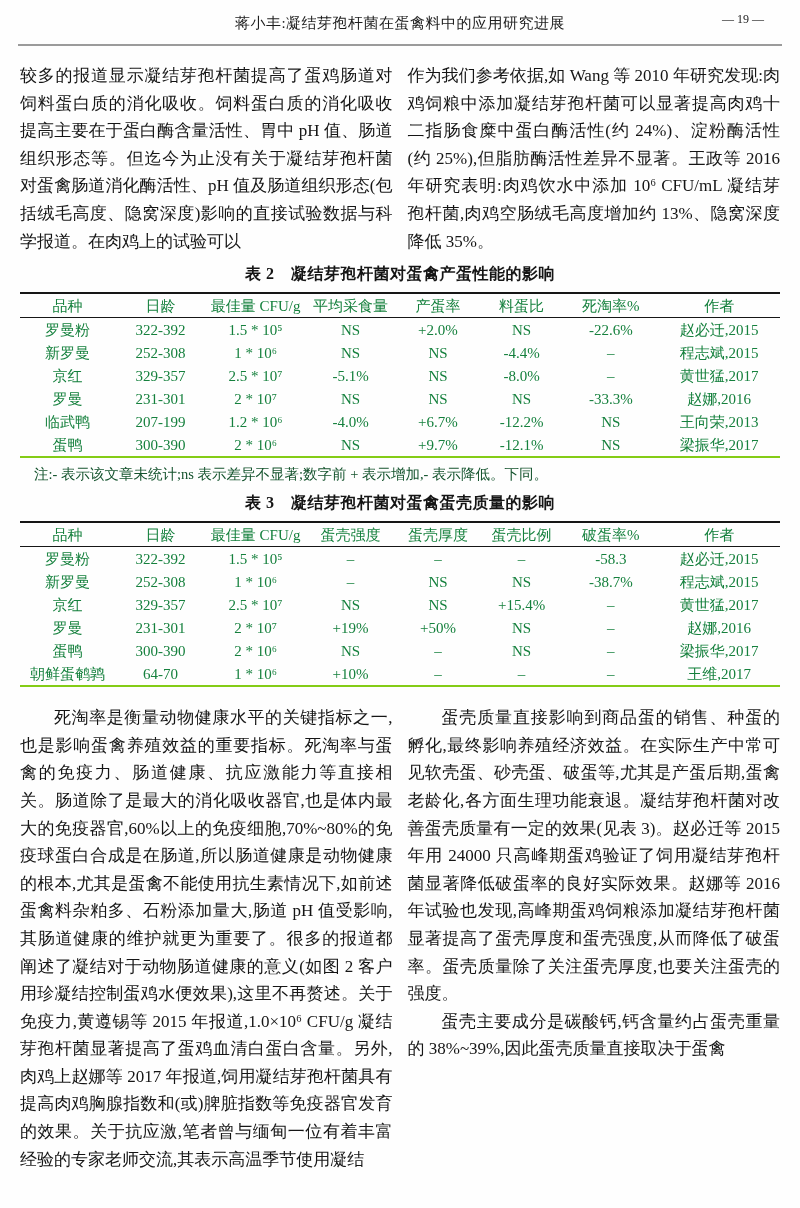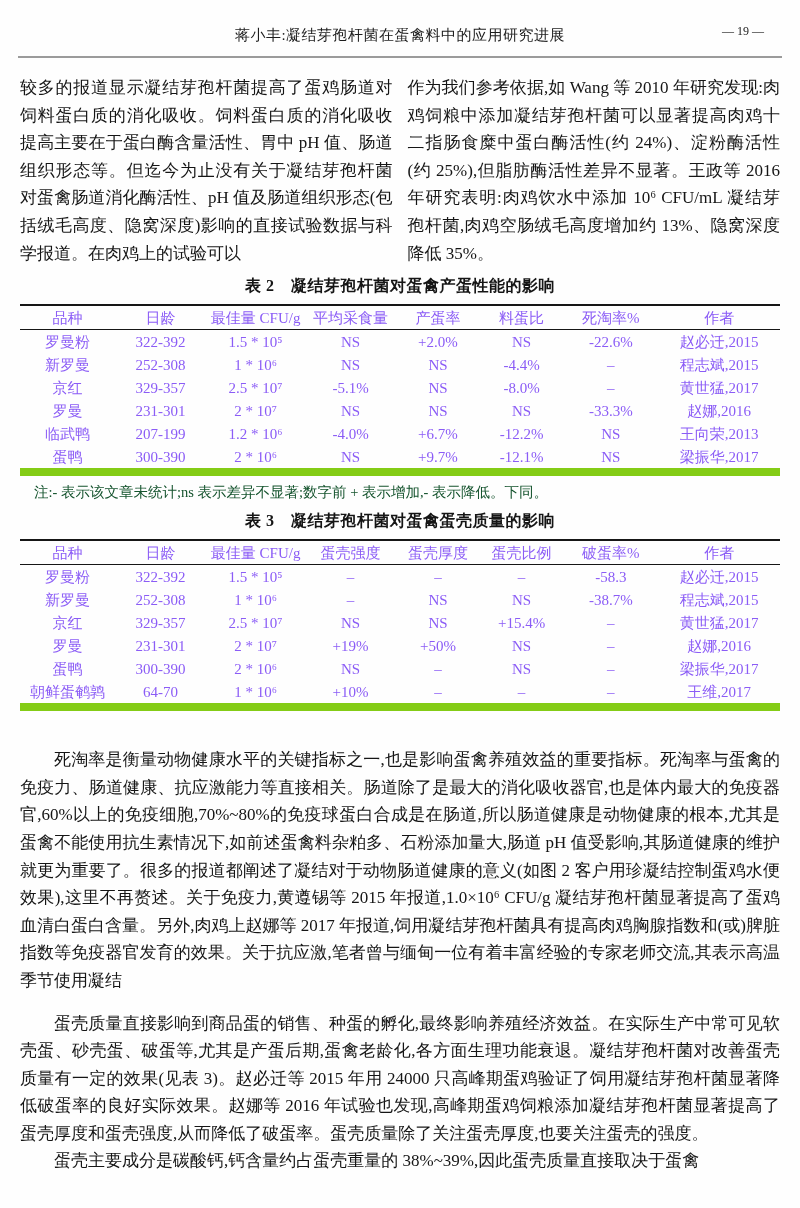--- a/index.html
+++ b/index.html
@@ -1,21 +1,21 @@
 <!DOCTYPE html>
 <html><head>
 <meta charset="utf-8">
 <style>
   html,body { margin:0; padding:0; background:#ffffff; }
   .page {
     position:relative;
     width:800px; height:1208px;
     margin:0 auto;
     box-sizing:border-box;
-    padding:12px 20px;
+    padding:0 20px;
     background:#fefefe;
     color:#151515;
     font-family:"Liberation Serif","DejaVu Serif",serif;
     overflow:hidden;
   }
   
   .hdr { position:relative; height:44px; }
   .running-title {
     position:absolute; left:0; right:0; top:14px;
     text-align:center; font-size:15px; letter-spacing:0.5px; color:#1c1c1c;
@@ -39,32 +39,32 @@
   .indent { text-indent:2em; }
 
   
   .tbl-sec { margin-top:6px; }
   .tbl-title {
     text-align:center; font-weight:bold; font-size:16px;
     margin:9px 0 7px 0; letter-spacing:0.5px;
   }
   table {
     width:100%; border-collapse:collapse; table-layout:fixed;
-    border-top:2px solid #161616; border-bottom:8px solid #84cc16;
-    font-size:15px; color:#8b5cf6;
+    border-top:2px solid #161616; border-bottom:2px solid #84cc16;
+    font-size:15px; color:#15803d;
   }
   thead tr { border-bottom:1.5px solid #161616; }
   th, td {
     font-weight:normal; text-align:center; vertical-align:middle;
     padding:2.5px 0; line-height:18px;
     white-space:nowrap; overflow:hidden;
   }
   .tbl-note { font-size:14.5px; margin:7px 0 0 14px; color:#14532d; }
 
-  .bottom-block { margin-top:35px;flex-direction:column; }
+  .bottom-block { margin-top:17px; }
   .bottom-block p + p { margin-top:0; }
 </style>
 </head>
 <body>
 
 <div class="page">
 
   <div class="hdr">
     <div class="running-title">蒋小丰:凝结芽孢杆菌在蛋禽料中的应用研究进展</div>
     <div class="page-number">— 19 —</div>

